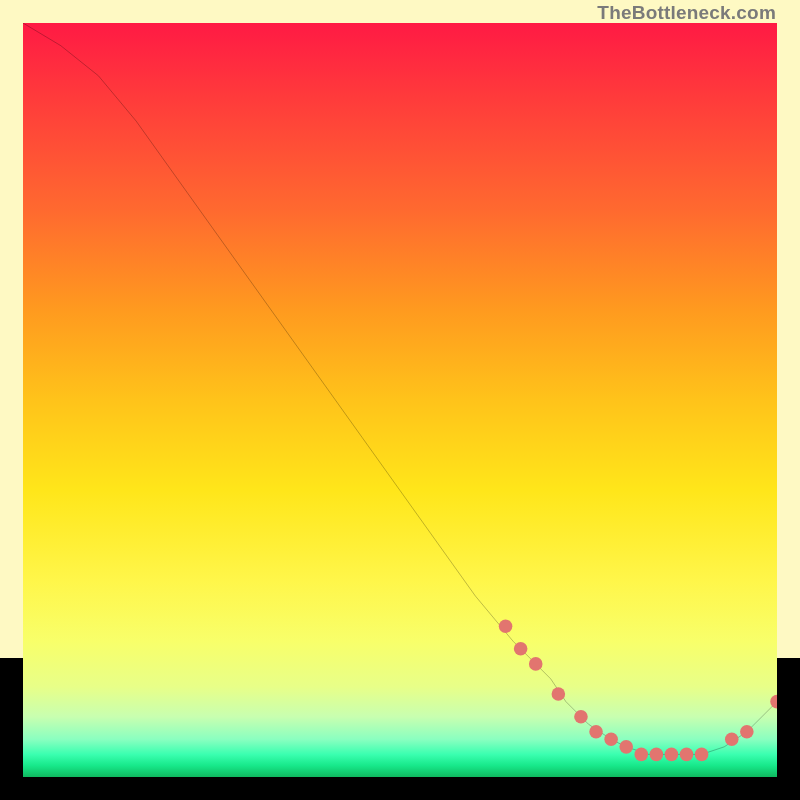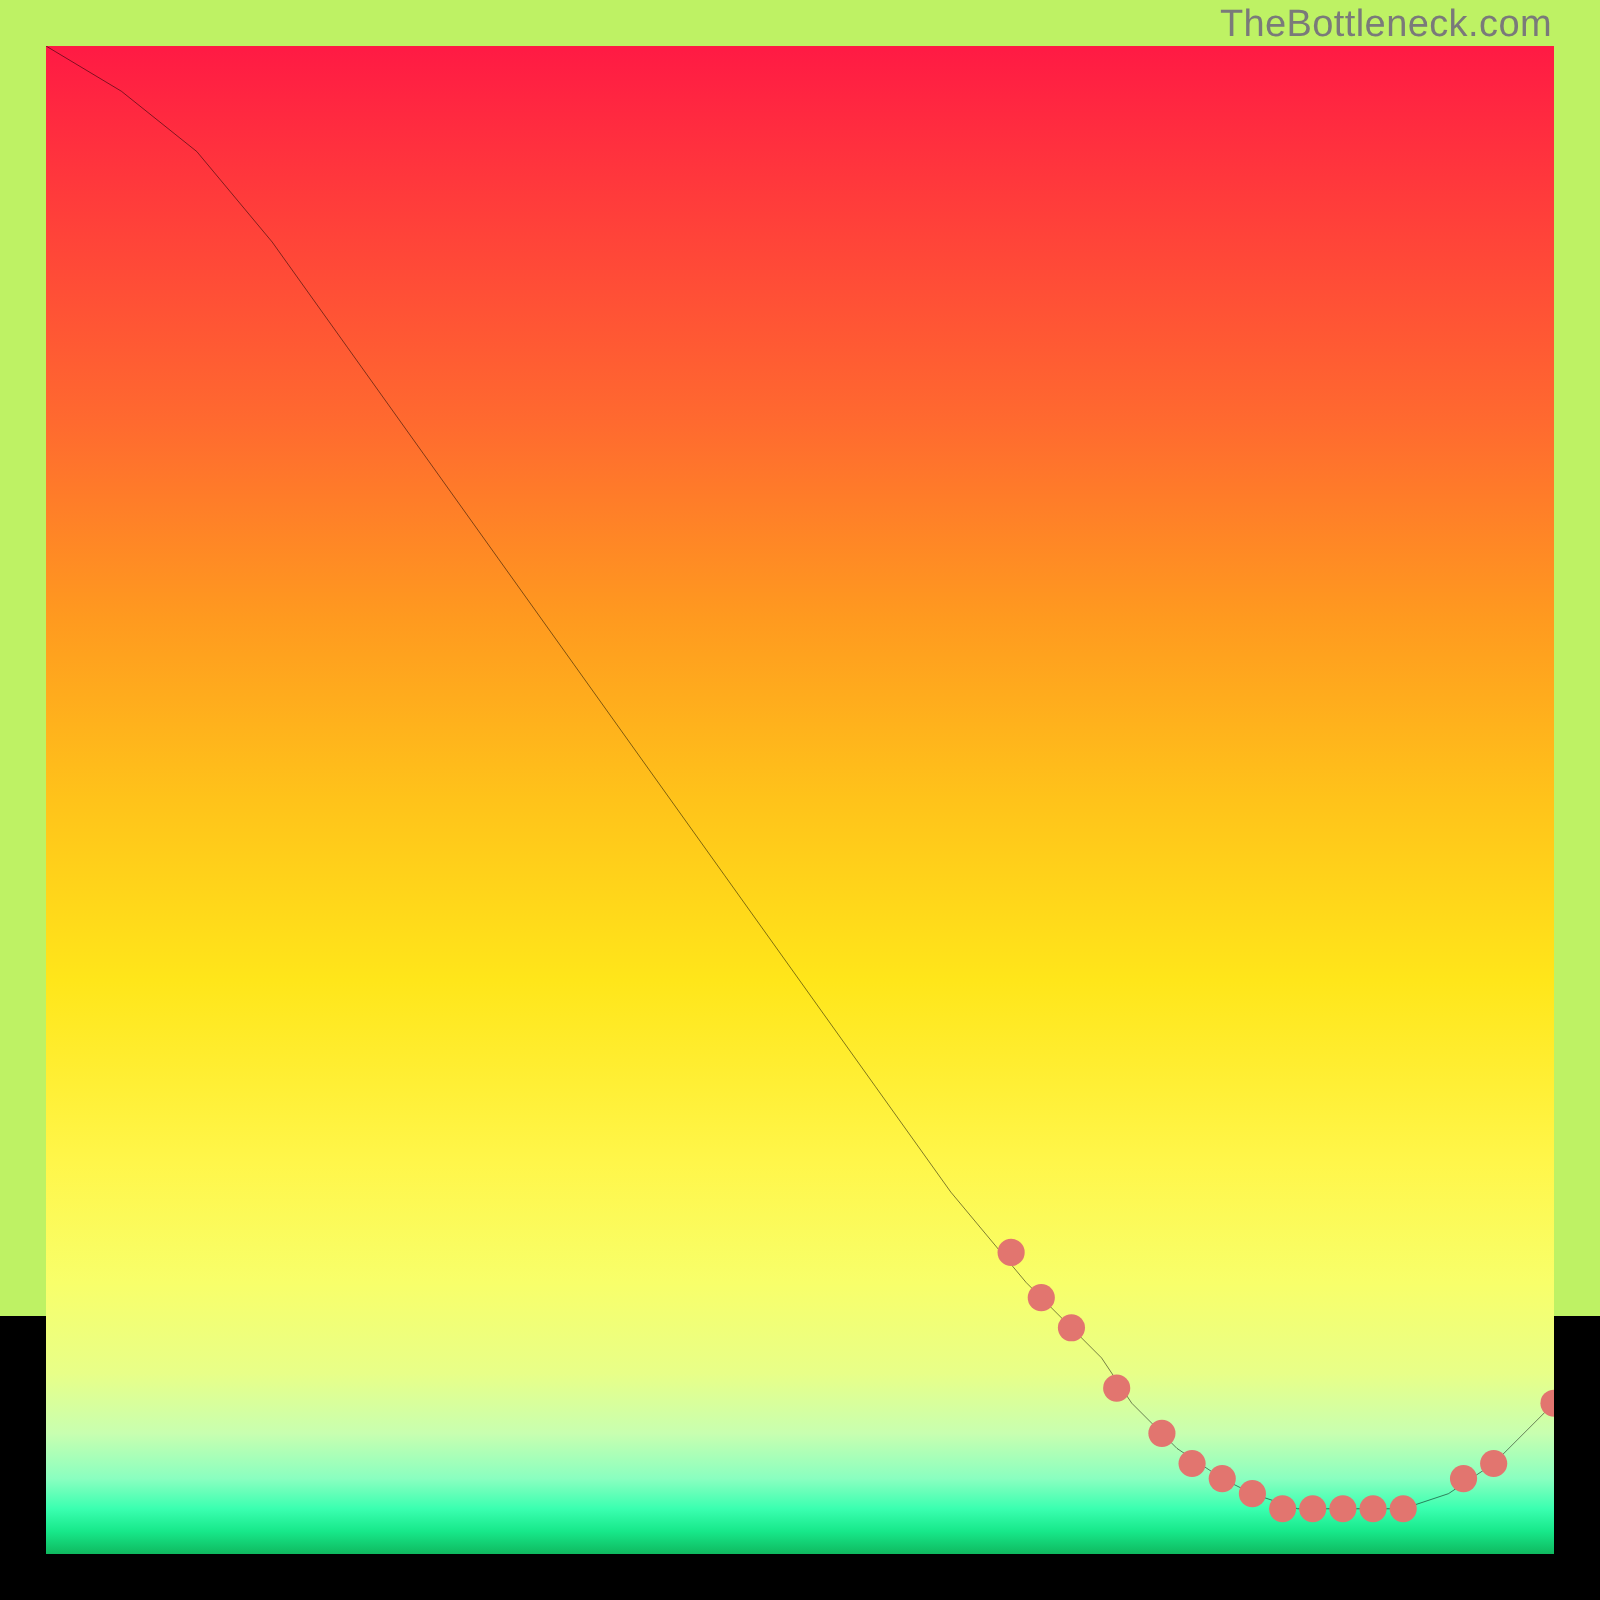--- a/index.html
+++ b/index.html
@@ -8,21 +8,22 @@
     width: 800px;
     height: 800px;
     background: #000;
     overflow: hidden;
     font-family: Arial, Helvetica, sans-serif;
   }
   .stage {
     position: relative;
     width: 800px;
     height: 658px;
-    background: #bef264;
+    background: #fef9c3;
+    font-weight: bold;
   }
   .plot {
     position: absolute;
     left: 23px;
     top: 23px;
     width: 754px;
     height: 754px;
   }
   .gradient {
     position: absolute;

